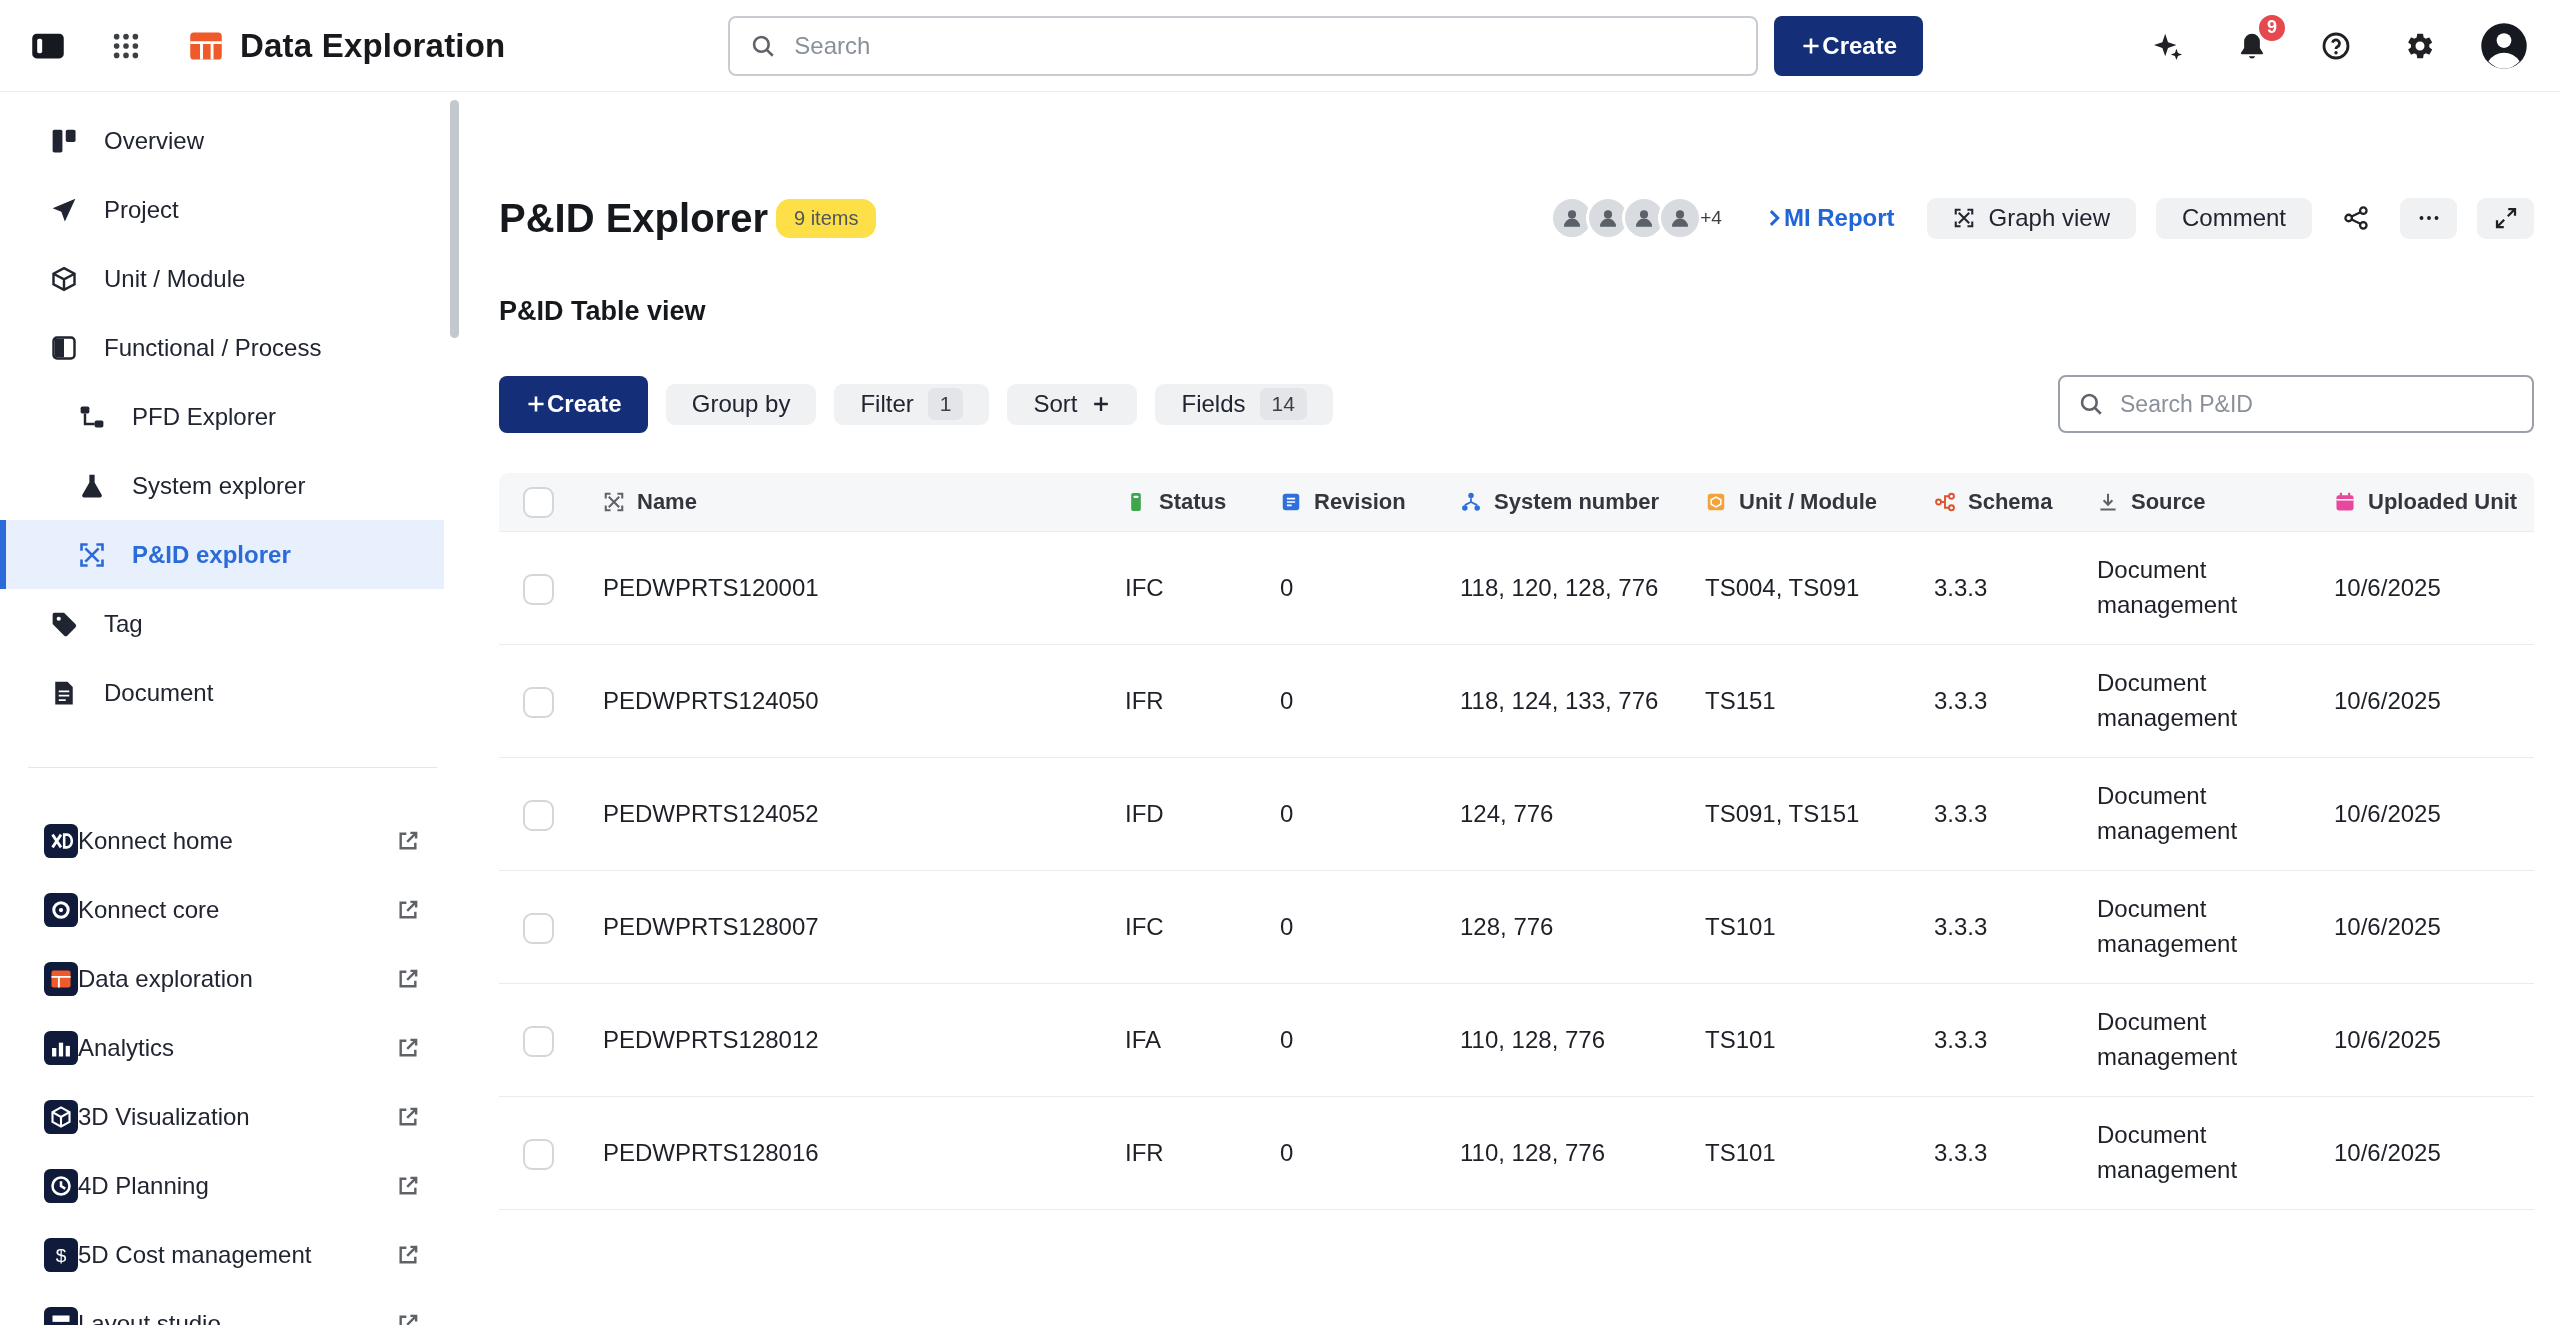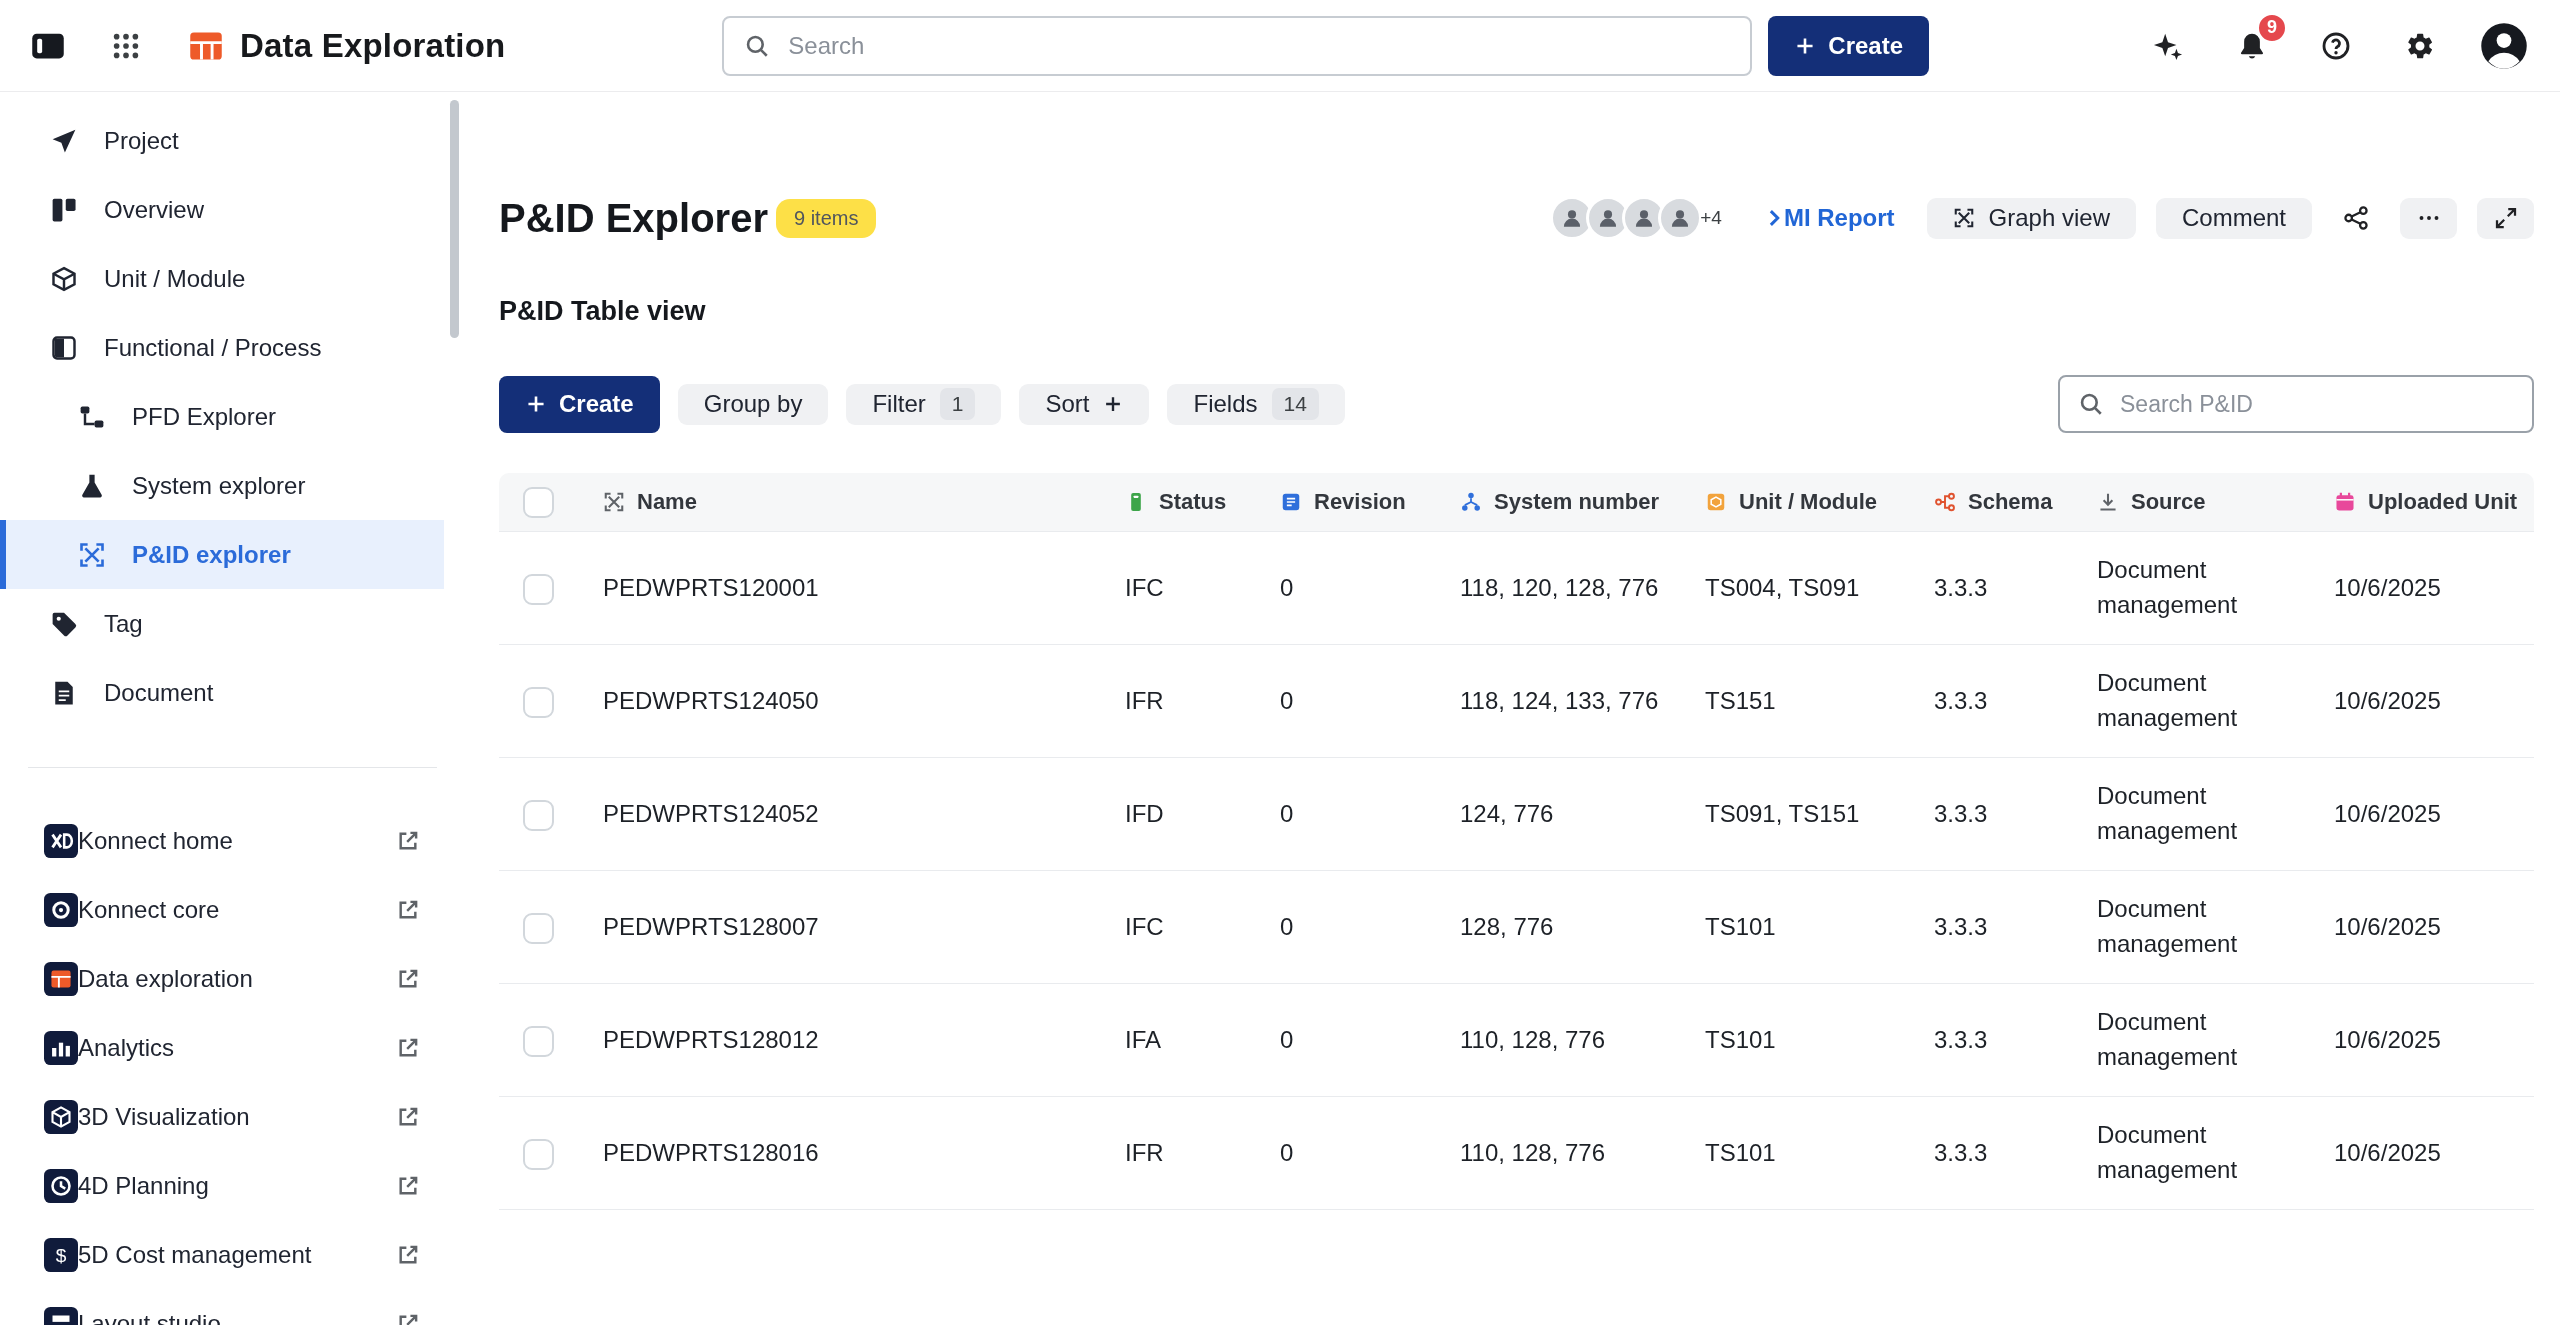--- a/index.html
+++ b/index.html
@@ -30,21 +30,21 @@
   .brand{display:flex;align-items:center;gap:16px;margin-left:6px;}
   .brand-name{font-size:33px;font-weight:700;color:#17191c;letter-spacing:.2px;white-space:nowrap;}
   .topbar-search{
     margin-left:auto;width:1030px;height:60px;box-sizing:border-box;
     border:2px solid #c7ccd2;border-radius:8px;display:flex;align-items:center;gap:16px;padding:0 20px;background:#fff;
   }
   .topbar-search input{border:none;outline:none;flex:1;font-size:24px;font-family:inherit;color:#202124;background:transparent;}
   .topbar-search input::placeholder{color:#8a9099;}
   .create-btn{
     margin-left:16px;height:60px;padding:0 26px;border:none;border-radius:8px;cursor:pointer;
-    background:#142f78;color:#fff;display:inline-flex;align-items:center;gap:12px;
+    background:#142f78;color:#fff;display:inline-flex;align-items:center;gap:0;
     font-size:24px;font-weight:600;font-family:inherit;white-space:nowrap;
   }
   .create-btn .ic{color:#fff;}
   .topbar-right{margin-left:auto;display:flex;align-items:center;gap:40px;}
   .bell-wrap{position:relative;}
   .notif-badge{
     position:absolute;top:-12px;right:-14px;min-width:32px;height:32px;box-sizing:border-box;
     background:#e5484d;color:#fff;border:3px solid #fff;border-radius:18px;
     display:flex;align-items:center;justify-content:center;font-size:18px;font-weight:700;padding:0 6px;
   }
@@ -232,34 +232,34 @@
 </header>
 
 <div class="shell">
 
   <nav class="sidebar">
     <div class="nav-list">
 
         <div class="nav-item">
           <span class="ic ic-28 nav-icon">
             <svg viewBox="0 0 16 16" fill="currentColor">
-              <path d="M14.5 1.5 L1.5 7 L6.5 9 L8.5 14.5 Z"></path>
-            </svg>
-          </span>
-          <span class="nav-label">Project</span>
-        </div>
-
-        <div class="nav-item">
-          <span class="ic ic-28 nav-icon">
-            <svg viewBox="0 0 16 16" fill="currentColor">
               <rect x="1.5" y="1.5" width="5.6" height="13" rx="1"></rect>
               <rect x="9" y="1.5" width="5.6" height="7" rx="1"></rect>
             </svg>
           </span>
           <span class="nav-label">Overview</span>
+        </div>
+
+        <div class="nav-item">
+          <span class="ic ic-28 nav-icon">
+            <svg viewBox="0 0 16 16" fill="currentColor">
+              <path d="M14.5 1.5 L1.5 7 L6.5 9 L8.5 14.5 Z"></path>
+            </svg>
+          </span>
+          <span class="nav-label">Project</span>
         </div>
 
         <div class="nav-item">
           <span class="ic ic-28 nav-icon">
             <svg viewBox="0 0 16 16" fill="none" stroke="currentColor" stroke-width="1.4">
               <path d="M8 1.8 L14 5 V11 L8 14.2 L2 11 V5 Z"></path>
               <path d="M2 5 L8 8.2 L14 5 M8 8.2 V14.2"></path>
             </svg>
           </span>
           <span class="nav-label">Unit / Module</span>

